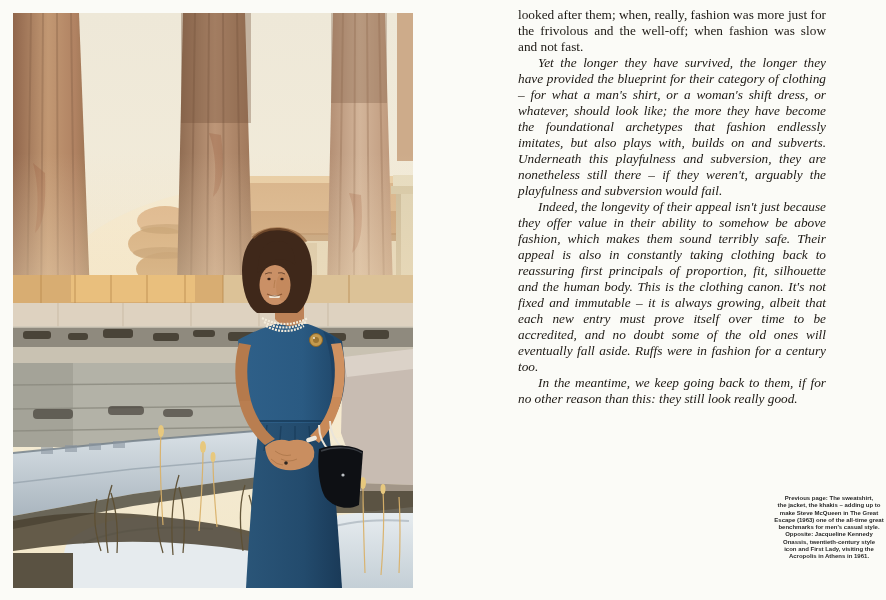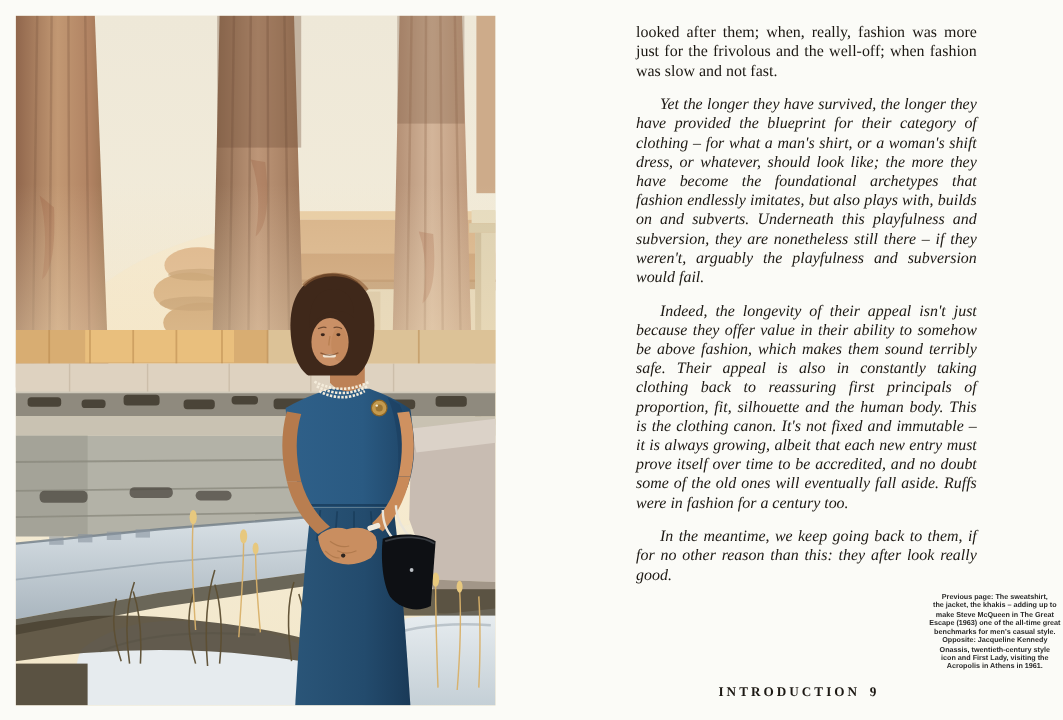--- a/index.html
+++ b/index.html
@@ -17,21 +17,21 @@
     position:absolute;left:13px;top:13px;width:400px;height:575px;
     margin:0;overflow:hidden;background:#efe9d9;
   }
   .photo svg{display:block;width:100%;height:100%;}
 
   .body-text{
     position:absolute;left:75px;top:7px;width:308px;
     font-size:13.3px;line-height:16px;color:#1c1813;
     text-align:justify;text-justify:inter-word;
   }
-  .body-text p{margin:12px;}
+  .body-text p{margin:0;}
   .body-text p + p{text-indent:20px;font-style:italic;}
 
   .caption{
     position:absolute;left:326px;top:495px;width:120px;
     font-family:"Liberation Sans", sans-serif;
     font-size:6px;line-height:7.3px;font-weight:600;
     text-align:center;color:#2b2b2b;
   }
 
   .folio{
@@ -310,33 +310,30 @@
         </g>
       </svg>
     </figure>
   </div>
 
   <div class="page page-right">
     <div class="body-text">
         <p>looked after them; when, really, fashion was more just for the frivolous and the well-off; when fashion was slow and not fast.</p>
         <p>Yet the longer they have survived, the longer they have provided the blueprint for their category of clothing – for what a man's shirt, or a woman's shift dress, or whatever, should look like; the more they have become the foundational archetypes that fashion endlessly imitates, but also plays with, builds on and subverts. Underneath this playfulness and subversion, they are nonetheless still there – if they weren't, arguably the playfulness and subversion would fail.</p>
         <p>Indeed, the longevity of their appeal isn't just because they offer value in their ability to somehow be above fashion, which makes them sound terribly safe. Their appeal is also in constantly taking clothing back to reassuring first principals of proportion, fit, silhouette and the human body. This is the clothing canon. It's not fixed and immutable – it is always growing, albeit that each new entry must prove itself over time to be accredited, and no doubt some of the old ones will eventually fall aside. Ruffs were in fashion for a century too.</p>
-        <p>In the meantime, we keep going back to them, if for no other reason than this: they after look really good.</p>
+        <p>In the meantime, we keep going back to them, if for no other reason than this: they still look really good.</p>
       </div>
 
     <div class="caption">
         <div>Previous page: The sweatshirt,</div>
         <div>the jacket, the khakis – adding up to</div>
         <div>make Steve McQueen in The Great</div>
         <div>Escape (1963) one of the all-time great</div>
         <div>benchmarks for men's casual style.</div>
         <div>Opposite: Jacqueline Kennedy</div>
         <div>Onassis, twentieth-century style</div>
         <div>icon and First Lady, visiting the</div>
         <div>Acropolis in Athens in 1961.</div>
       </div>
 
-    <div class="folio">
-      <span>INTRODUCTION</span><span class="num">9</span>
-    </div>
   </div>
 
 </div>
 
 </body></html>

